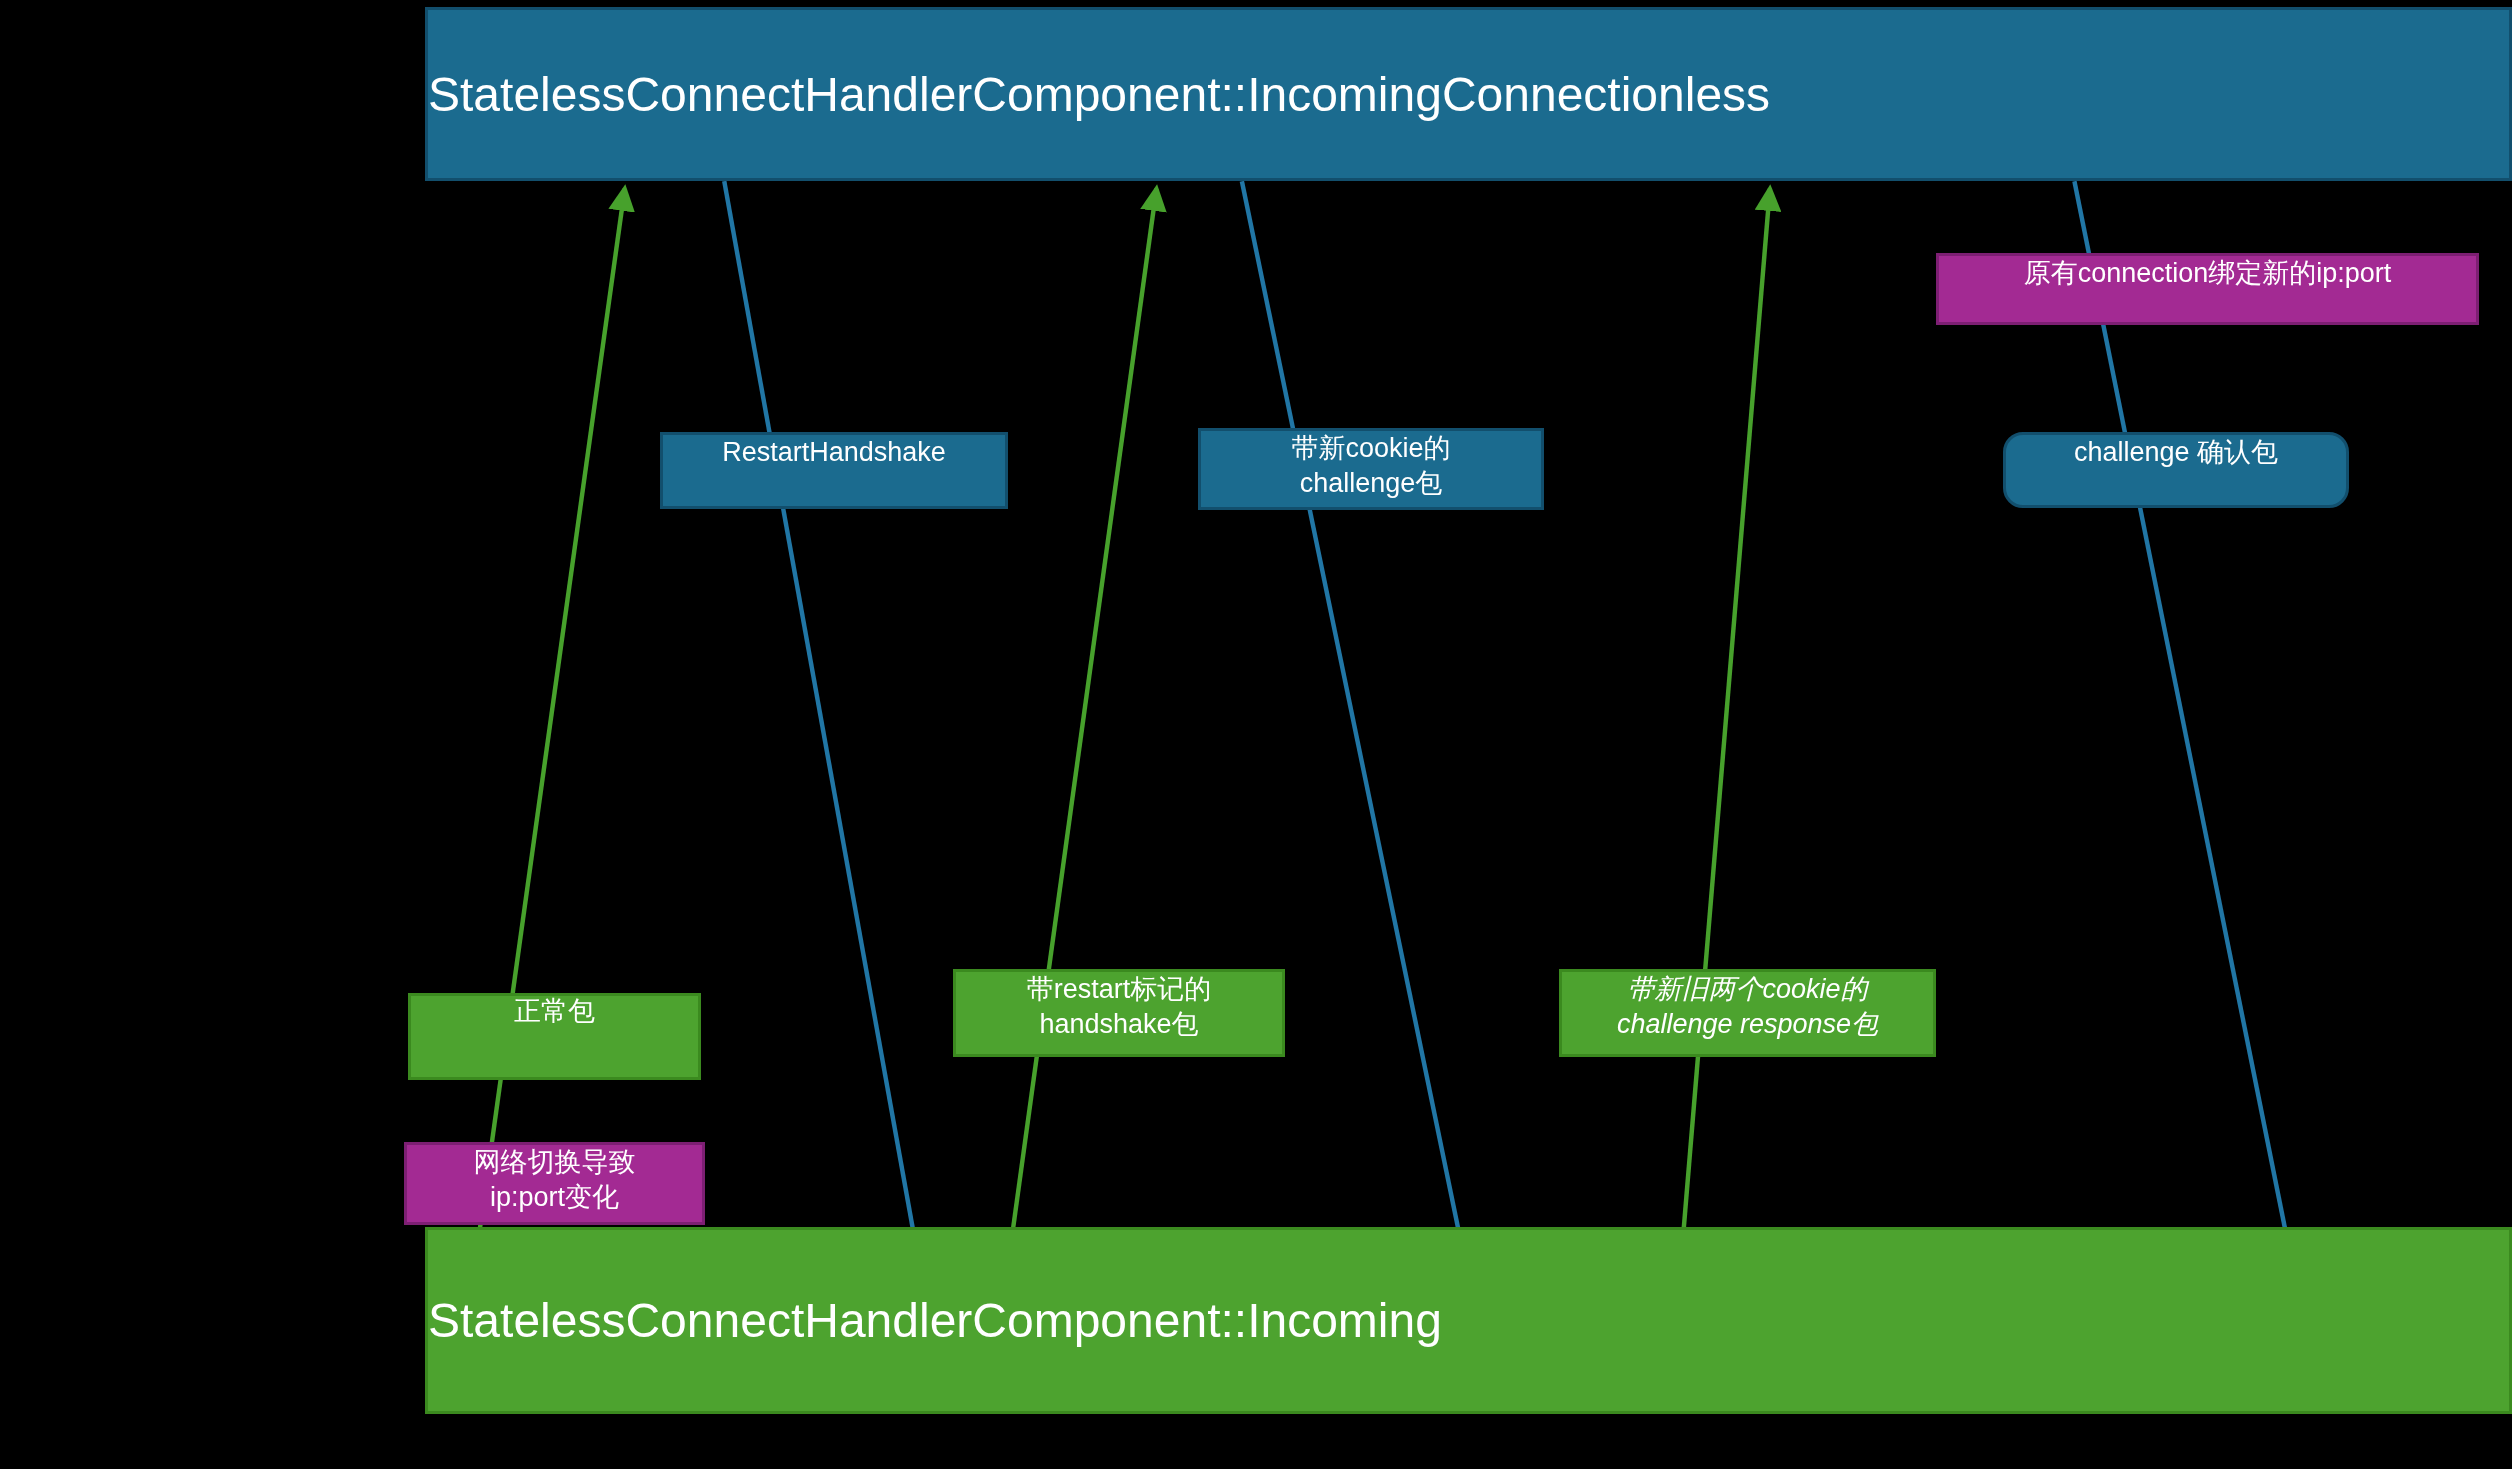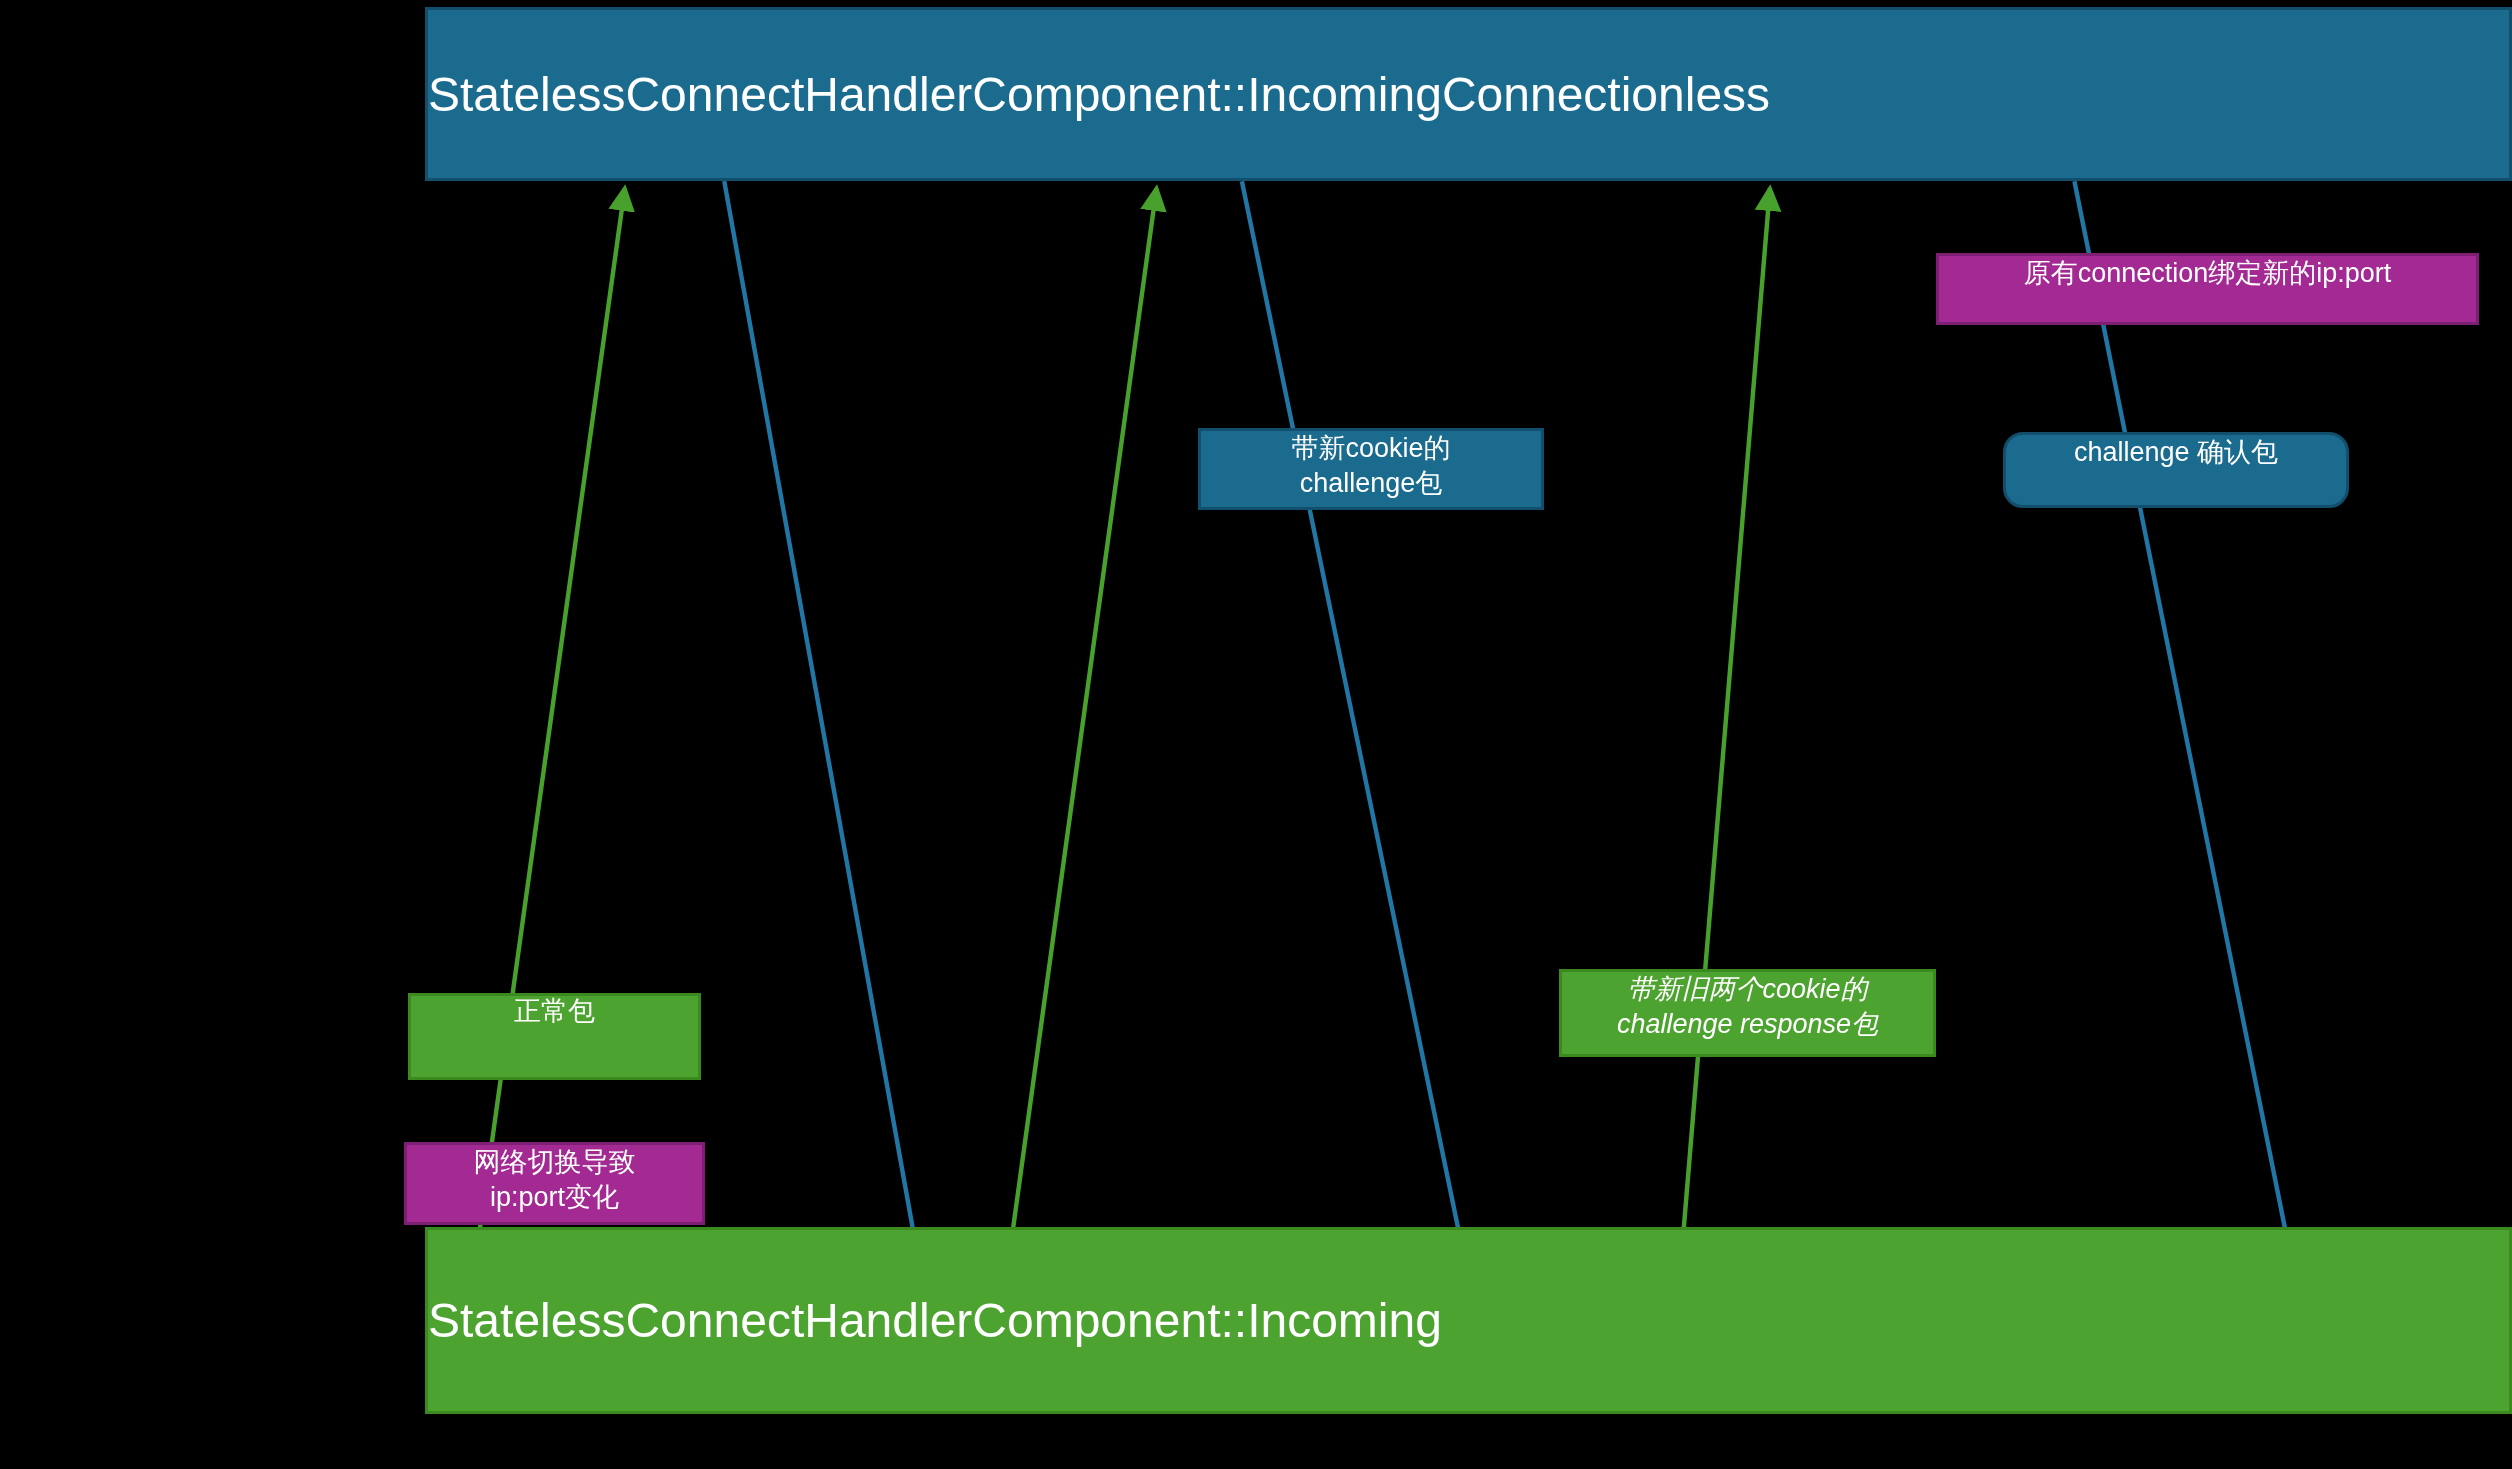--- a/index.html
+++ b/index.html
@@ -109,21 +109,28 @@
 
   <div class="node green n-normal">
     <span>正常包</span>
   </div>
 
   <div class="node magenta n-netswitch">
     <span>网络切换导致
 ip:port变化</span>
   </div>
 
+  <div class="node teal n-restart">
+    <span>RestartHandshake</span>
+  </div>
 
+  <div class="node green n-handshake">
+    <span>带restart标记的
+handshake包</span>
+  </div>
 
   <div class="node teal n-challenge">
     <span>带新cookie的
 challenge包</span>
   </div>
 
   <div class="node green n-chalresp">
     <span>带新旧两个cookie的
 challenge response包</span>
   </div>

